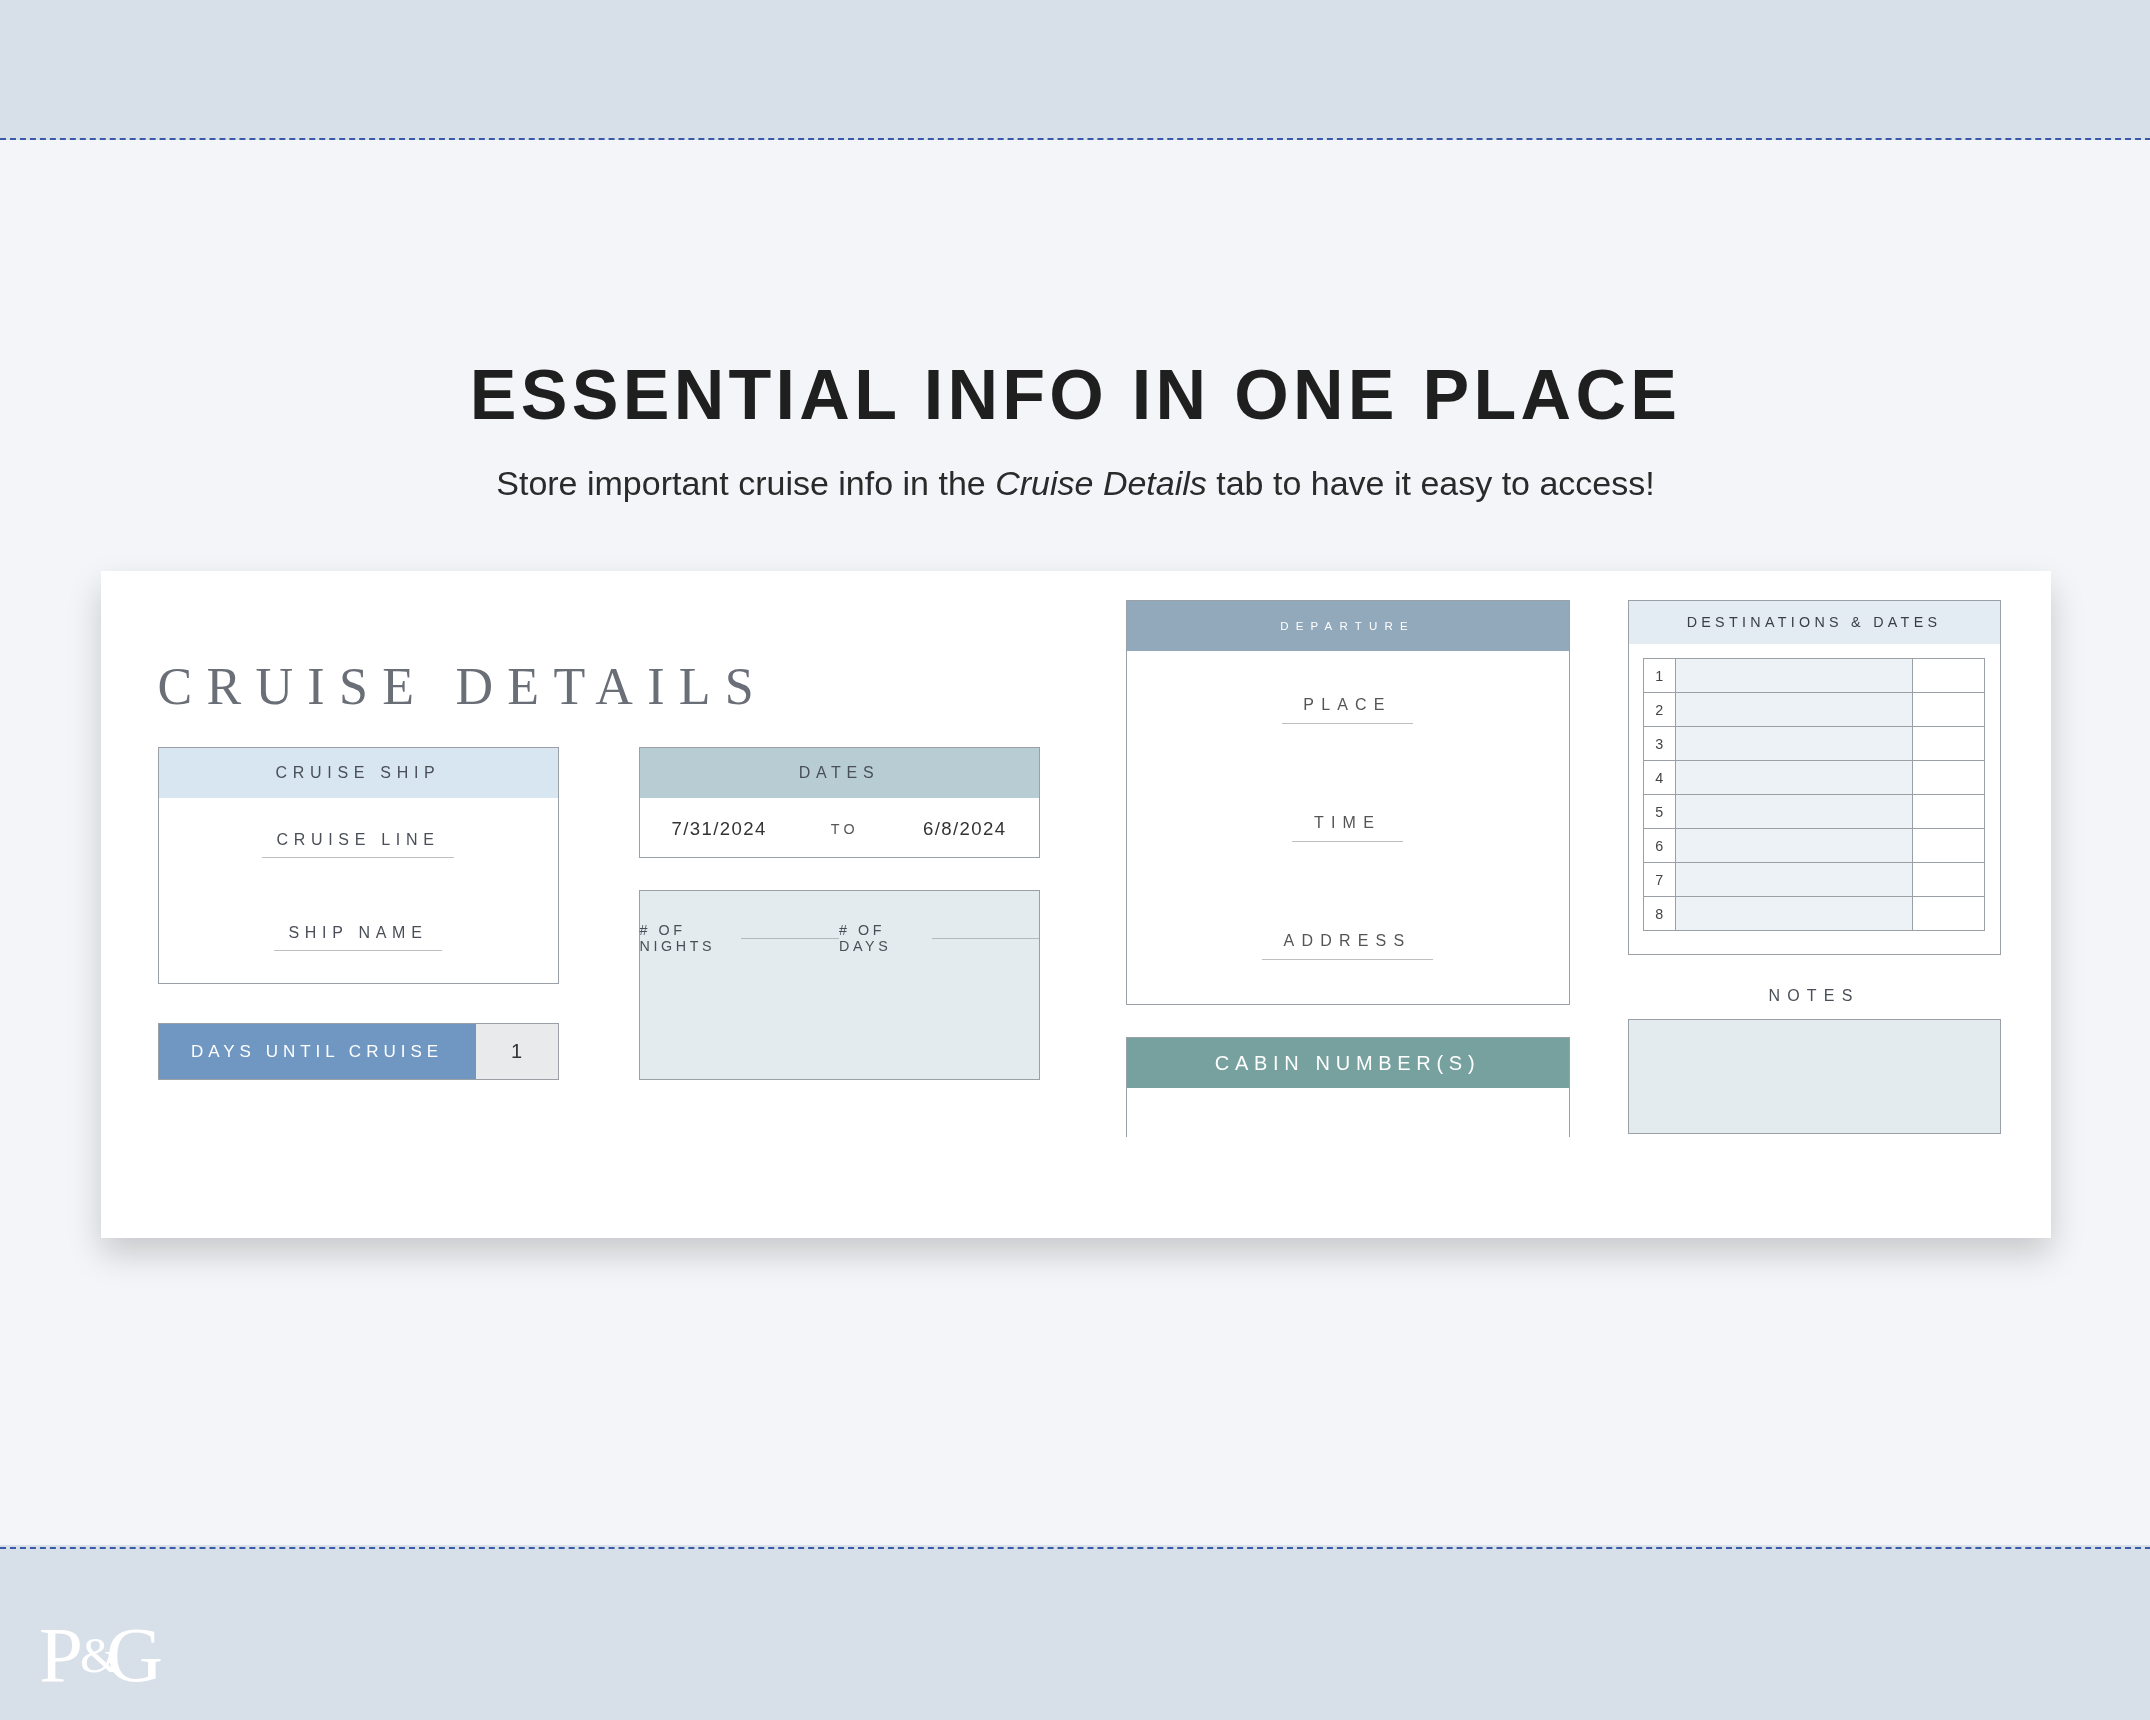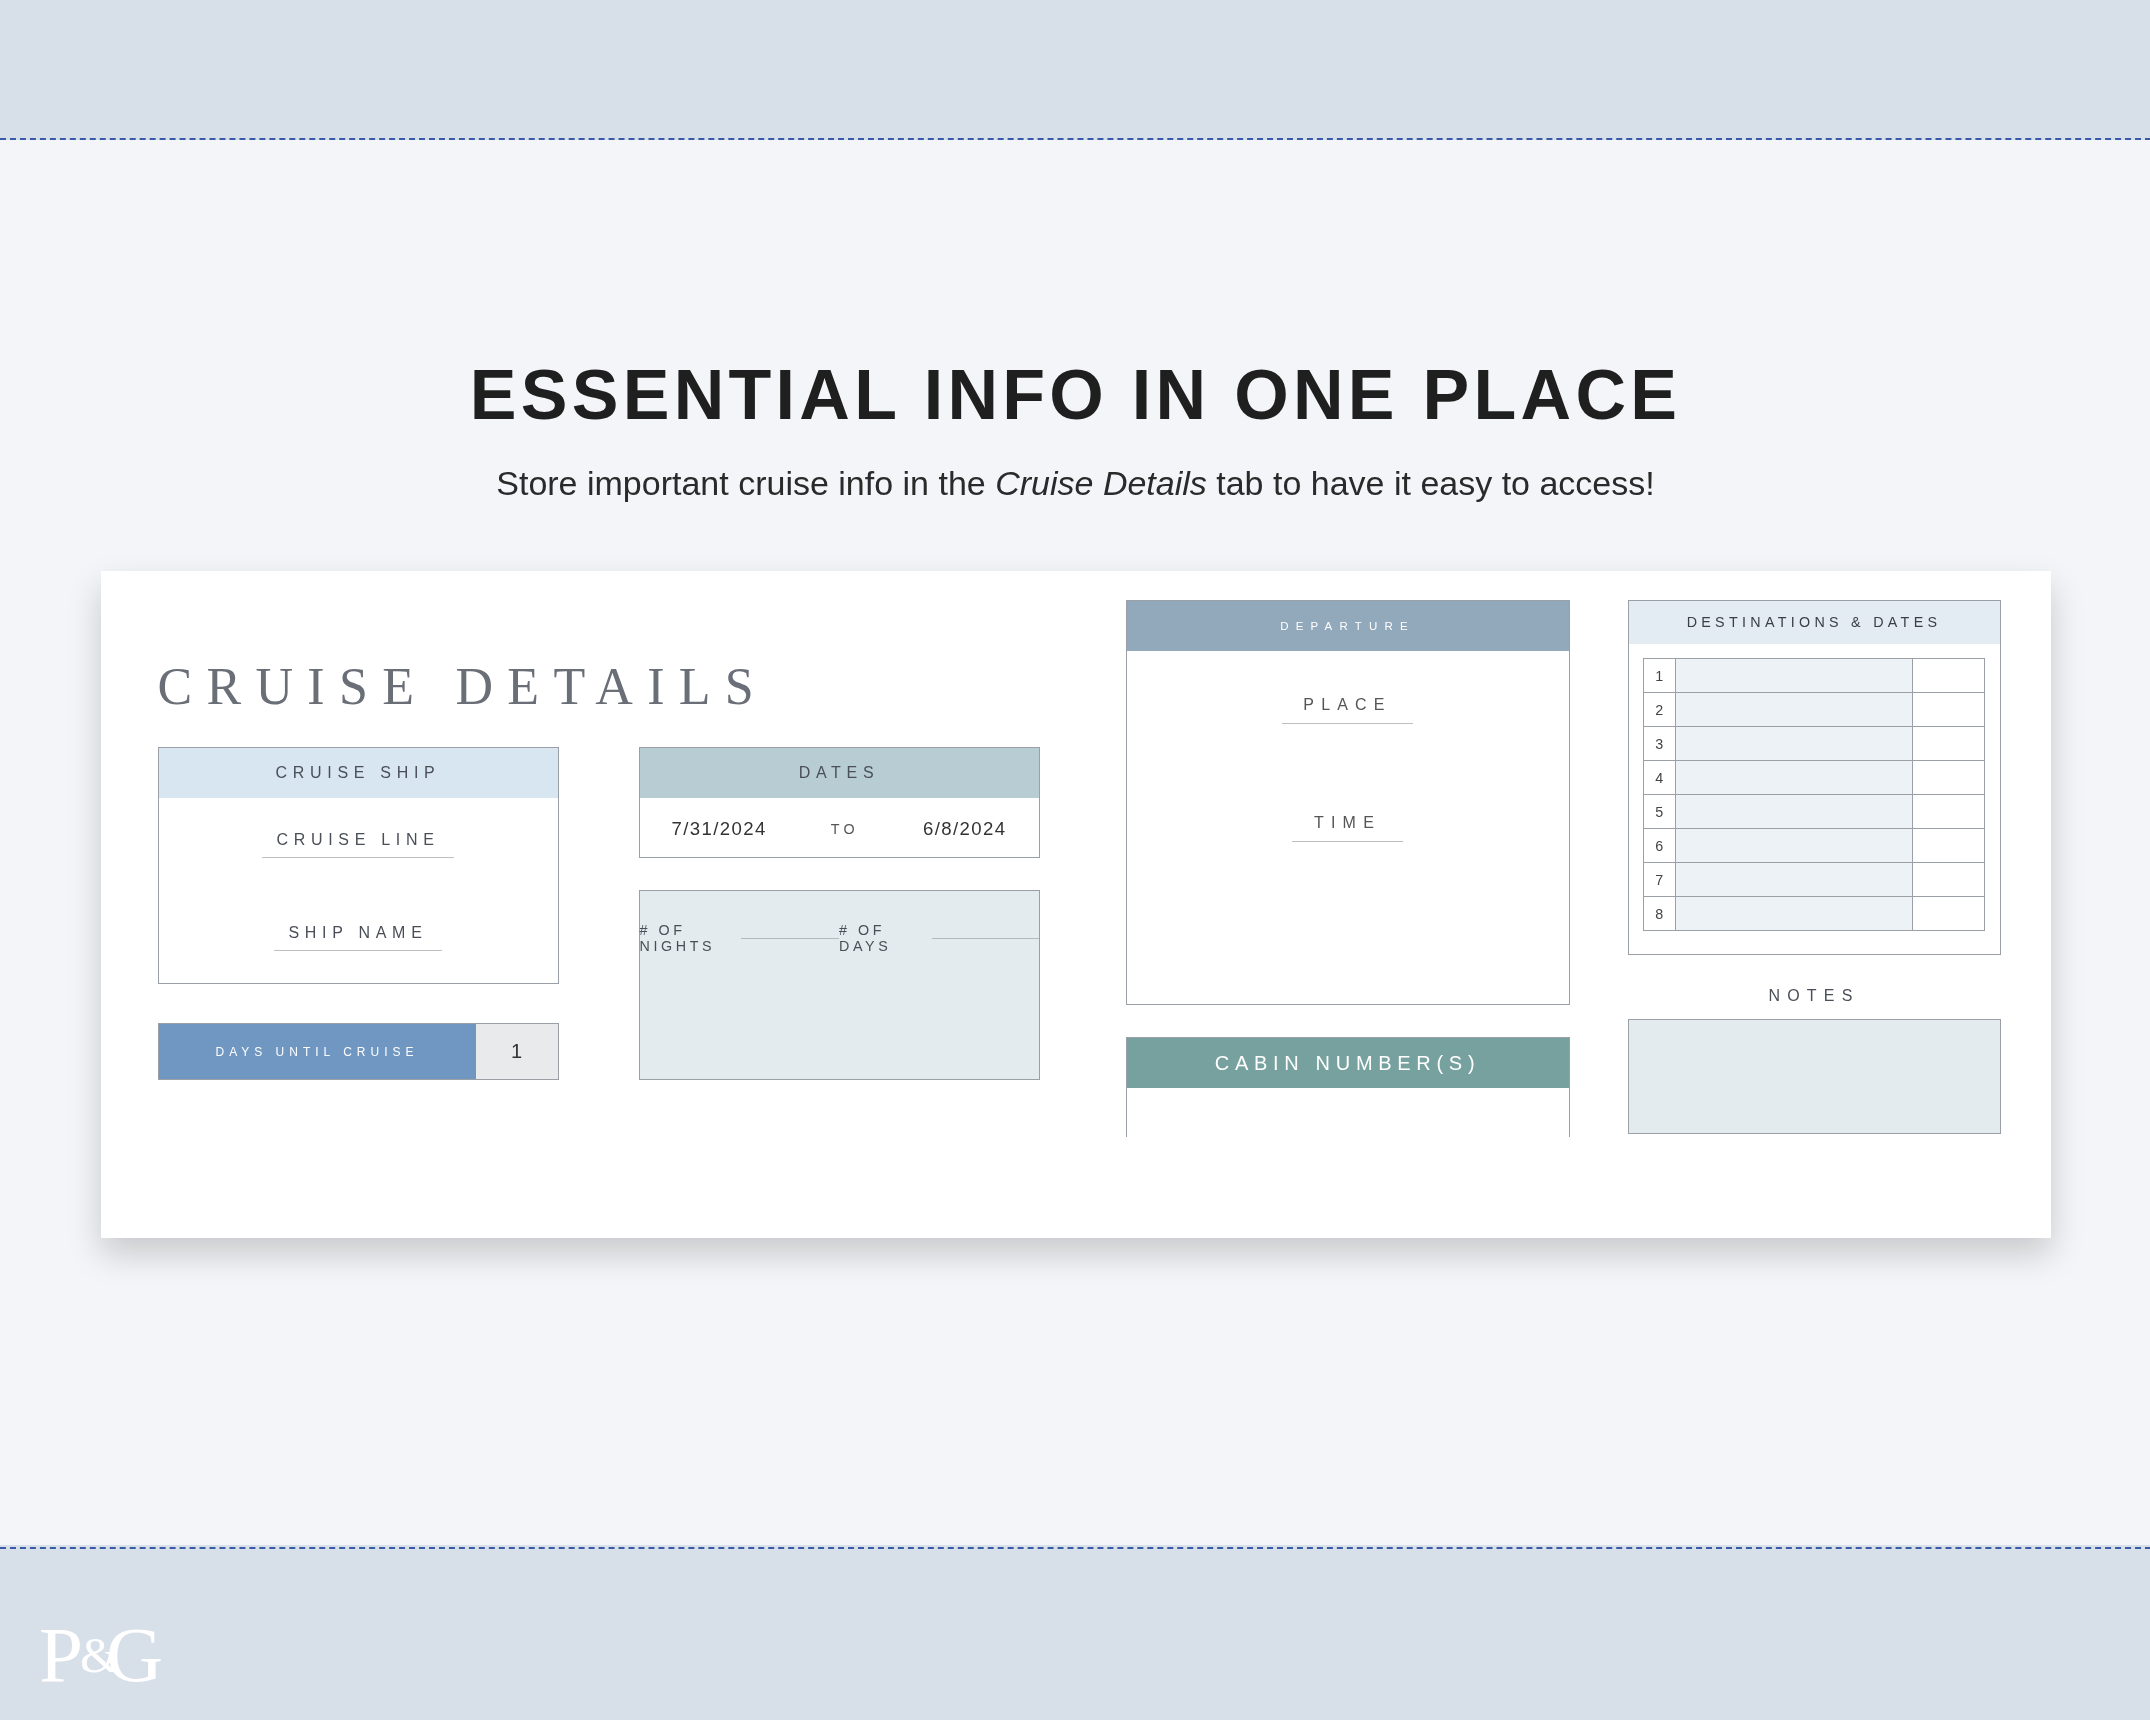--- a/index.html
+++ b/index.html
@@ -67,21 +67,21 @@
   
   .box { position:absolute; border:1.1px solid #9aa0a6; background:#fff; }
   .box-hdr { text-align:center; }
   .cruiseship { left:57px; top:176px; width:401px; height:237px; }
   .cruiseship .box-hdr { background:#d7e6f0; height:50px; line-height:50px; }
   .cruiseship .row { height:93px; display:flex; align-items:center; justify-content:center; }
   .cruiseship .row .lbl { border-bottom:0.7px solid #bfbfbf; padding:0 14.3px 7.2px; }
 
   
   .duc { position:absolute; left:57px; top:452px; width:401px; height:57px; border:1.1px solid #9aa0a6; display:flex; }
-  .duc .duc-l { flex:1; background:#6f97c2; color:#fff; display:flex; align-items:center; justify-content:center; font-size:12px; letter-spacing:5px; }
+  .duc .duc-l { flex:1; background:#6f97c2; color:#fff; display:flex; align-items:center; justify-content:center; font-size:17px; letter-spacing:5px; }
   .duc .duc-v { width:82px; background:#e8eaec; display:flex; align-items:center; justify-content:center; font-size:20px; color:#333; }
 
   
   .dates { left:538px; top:176px; width:401px; height:111px; }
   .dates .box-hdr { background:#b7cdd3; height:50px; line-height:50px; }
   .dates .drow { height:61px; display:flex; align-items:center; justify-content:space-around; font-size:18.6px; color:#333; letter-spacing:1.4px; }
   .dates .drow .to { font-size:14.3px; letter-spacing:4.3px; color:#555; }
 
   
   .nd { left:538px; top:319px; width:401px; height:190px; background:#e3ebef; }
@@ -176,20 +176,23 @@
     </div>
 
     <div class="box dep">
       <div class="box-hdr">DEPARTURE</div>
       <div class="drow">
           <span class="lbl">PLACE</span>
         </div>
       <div class="drow">
           <span class="lbl">TIME</span>
         </div>
+      <div class="drow">
+          <span class="lbl">ADDRESS</span>
+        </div>
     </div>
 
     <div class="box cabin">
       <div class="box-hdr">CABIN  NUMBER(S)</div>
       <div class="body"></div>
     </div>
 
     <div class="box dd">
       <div class="box-hdr">DESTINATIONS  &amp;  DATES</div>
       <table>

